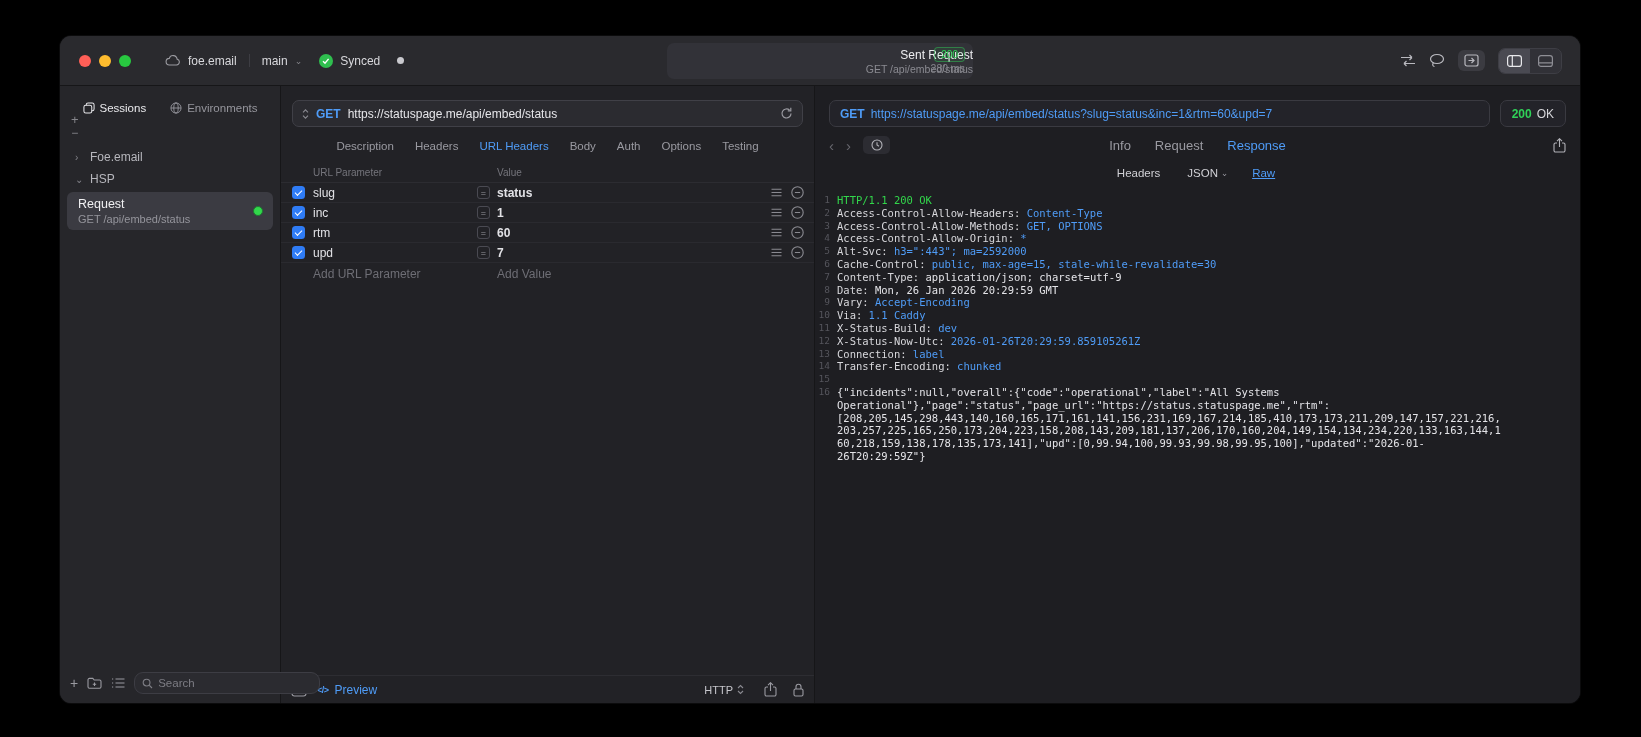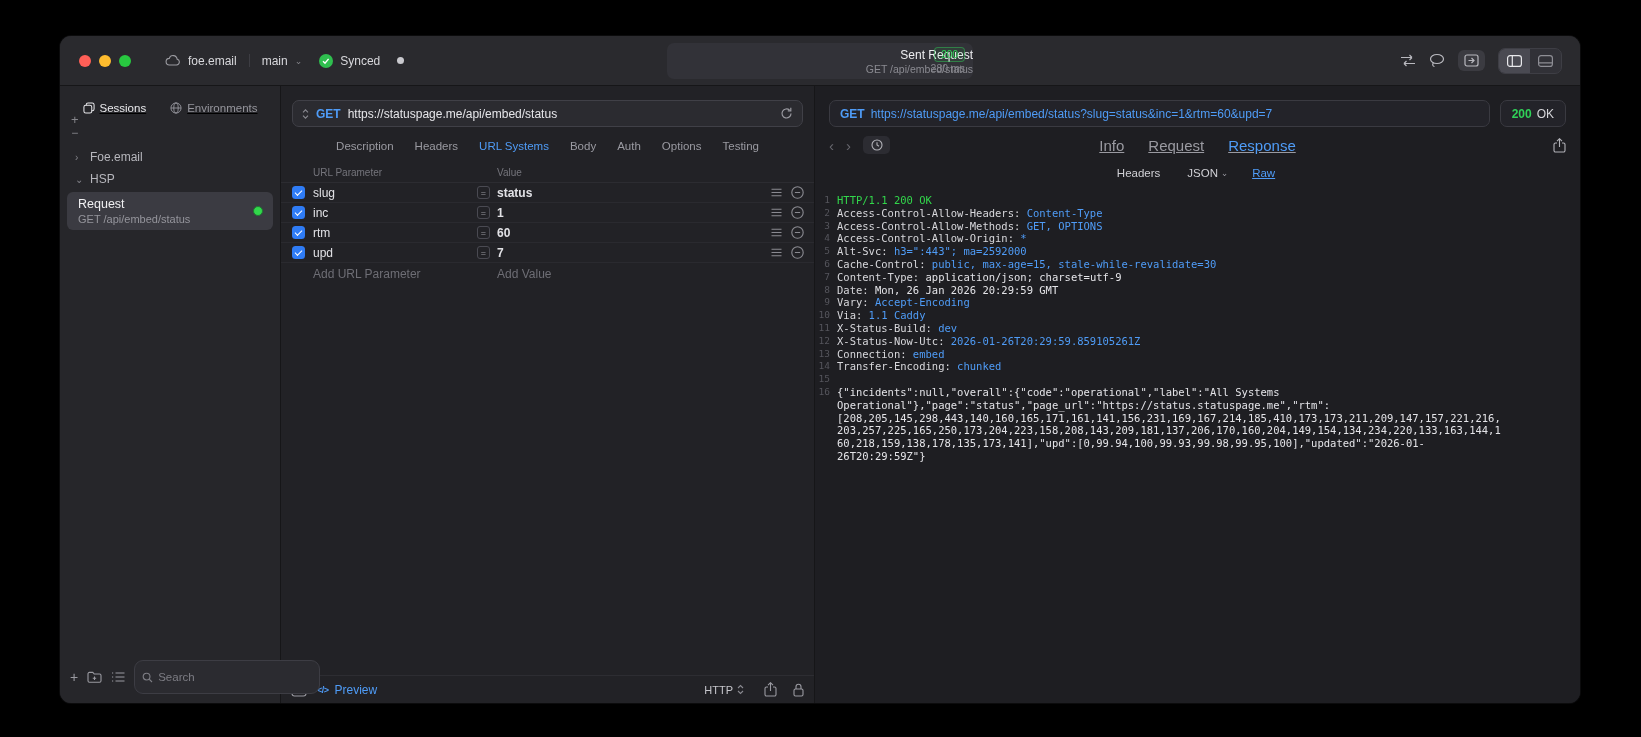--- a/index.html
+++ b/index.html
@@ -41,37 +41,37 @@
   .tb-group { display:flex; border:1px solid #3e3e45; background:#313137; border-radius:7px; overflow:hidden; }
   .tb-seg { width:31px; height:24px; display:flex; align-items:center; justify-content:center; color:#8e8e95; }
   .tb-seg.active { background:#4a4a52; color:#e9e9ec; }
 
   
   .content { flex:1; display:flex; min-height:0; }
 
   
   .sidebar { width:221px; flex:none; background:#26262a; border-right:1px solid #161618;
              display:flex; flex-direction:column; position:relative; padding-top:12px; }
-  .sb-tabs { display:flex; justify-content:center; gap:24px; font-size:11.5px; height:20px;text-decoration:underline; }
+  .sb-tabs { display:flex; justify-content:center; gap:24px; font-size:11.5px; height:20px; }
   .sb-tab { display:flex; align-items:center; gap:5px; color:#96969d; }
   .sb-tab.active { color:#e9e9ec; }
   .sb-actions { position:absolute; left:11px; top:28px; display:flex; flex-direction:column;
                 align-items:center; color:#84848a; line-height:12px; }
   .sb-actions .plus { font-size:13px; }
   .sb-actions .minus { font-size:12px; margin-top:1px; }
   .tree { margin-top:28px; }
   .tree-item { display:flex; align-items:center; gap:7px; padding:4px 15px; font-size:12px; color:#b6b6bc; }
   .tree-chevron { color:#83838a; font-size:10px; width:8px; }
   .req-card { margin:2px 7px 0; background:#3b3b42; border-radius:6px; padding:5px 11px; position:relative; }
   .req-card-title { font-size:12.5px; color:#f0f0f2; }
   .req-card-sub { font-size:11px; color:#95959c; margin-top:2px; }
   .req-dot { position:absolute; right:10px; top:50%; margin-top:-5px; width:10px; height:10px;
              border-radius:50%; background:#32d74b; border:1px solid #1f7a33; }
   .sb-footer { margin-top:auto; display:flex; align-items:center; gap:9px; padding:9px 10px; color:#9a9aa1; }
-  .search-box { flex:1; height:34px; background:#2b2b30; border:1px solid #3d3d44; border-radius:9px;
+  .search-box { flex:1; height:22px; background:#2b2b30; border:1px solid #3d3d44; border-radius:9px;
                 display:flex; align-items:center; gap:5px; padding:0 7px; }
   .search-box input { flex:1; min-width:0; background:transparent; border:none; outline:none;
                       color:#d8d8dc; font-size:11.5px; font-family:"Liberation Sans",sans-serif; }
   .search-box input::placeholder { color:#7d7d84; }
 
   
   .request-panel { width:534px; flex:none; background:#222226; border-right:1px solid #161618;
                    display:flex; flex-direction:column; }
   .url-bar { margin:14px 11px 0; height:27px; background:#2b2b30; border:1px solid #404047;
              border-radius:7px; display:flex; align-items:center; gap:7px; padding:0 9px; }
@@ -113,21 +113,21 @@
   .resp-url .m { font-weight:700; margin-right:6px; }
   .resp-status { height:27px; border:1px solid #3a3a41; background:#232329; border-radius:7px;
                  display:flex; align-items:center; gap:5px; padding:0 11px; font-size:12px; flex:none; }
   .code-green { color:#30d158; font-weight:600; }
   .ok-text { color:#d5d5d9; }
   .resp-nav { display:flex; align-items:center; height:30px; padding:0 14px; position:relative; margin-top:3px; }
   .nav-chevrons { display:flex; gap:12px; color:#67676e; font-size:15px; line-height:1; }
   .history-btn { margin-left:12px; width:27px; height:18px; background:#2c2c32; border-radius:5px;
                  display:flex; align-items:center; justify-content:center; color:#b2b2b8; }
   .resp-tabs { position:absolute; left:50%; transform:translateX(-50%); display:flex; gap:24px;
-               font-size:15px; color:#9a9aa1;text-decoration:underline; }
+               font-size:13px; color:#9a9aa1; }
   .resp-tab.active { color:#4f9cf7; }
   .share-right { margin-left:auto; color:#b2b2b8; }
   .resp-modes { display:flex; justify-content:center; align-items:center; gap:24px;
                 font-size:11.5px; color:#d0d0d5; padding:7px 0 9px; }
   .mode { display:flex; align-items:center; gap:3px; }
   .mode.active { color:#4f9cf7;text-decoration:underline; }
   .mode-chevron { font-size:8.5px; color:#9a9aa1; }
 
   .code-view { flex:1; overflow:hidden; padding-top:6px; font-family:"DejaVu Sans Mono", monospace;
                font-size:10.5px; line-height:12.8px; }
@@ -305,21 +305,21 @@
           <svg width="13" height="13" viewBox="0 0 13 13" fill="none" stroke="currentColor" stroke-width="1.2">
             <path d="M11 6.5a4.5 4.5 0 1 1-1.4-3.3"></path>
             <path d="M10.8 0.8v3h-3"></path>
           </svg>
         </span>
       </div>
 
       <div class="req-tabs">
         <span class="req-tab">Description</span>
           <span class="req-tab">Headers</span>
-          <span class="req-tab active">URL Systems</span>
+          <span class="req-tab active">URL Headers</span>
           <span class="req-tab">Body</span>
           <span class="req-tab">Auth</span>
           <span class="req-tab">Options</span>
           <span class="req-tab">Testing</span>
       </div>
 
       <div class="pt-head">
         <span class="h-name">URL Parameter</span>
         <span>Value</span>
       </div>
@@ -536,21 +536,21 @@
           <div class="code-line">
             <span class="ln">11</span>
             <span class="code"><span class="tok-name">X-Status-Build: </span><span class="tok-blue">dev</span></span>
           </div>
           <div class="code-line">
             <span class="ln">12</span>
             <span class="code"><span class="tok-name">X-Status-Now-Utc: </span><span class="tok-blue">2026-01-26T20:29:59.859105261Z</span></span>
           </div>
           <div class="code-line">
             <span class="ln">13</span>
-            <span class="code"><span class="tok-name">Connection: </span><span class="tok-blue">embed</span></span>
+            <span class="code"><span class="tok-name">Connection: </span><span class="tok-blue">label</span></span>
           </div>
           <div class="code-line">
             <span class="ln">14</span>
             <span class="code"><span class="tok-name">Transfer-Encoding: </span><span class="tok-blue">chunked</span></span>
           </div>
           <div class="code-line">
             <span class="ln">15</span>
             <span class="code"><span class="tok-name"></span><span></span></span>
           </div>
           <div class="code-line">

